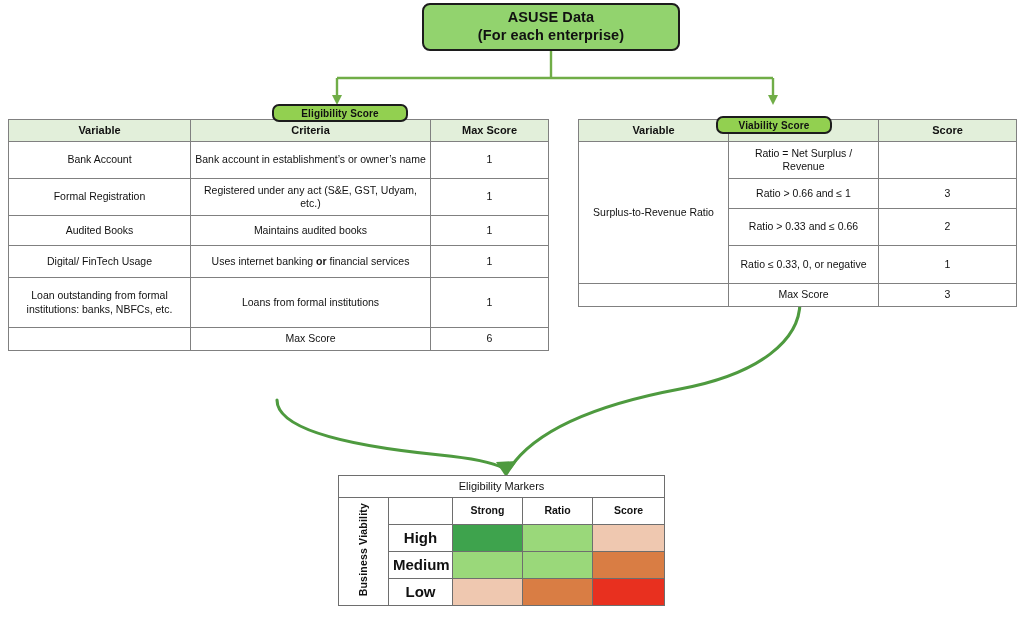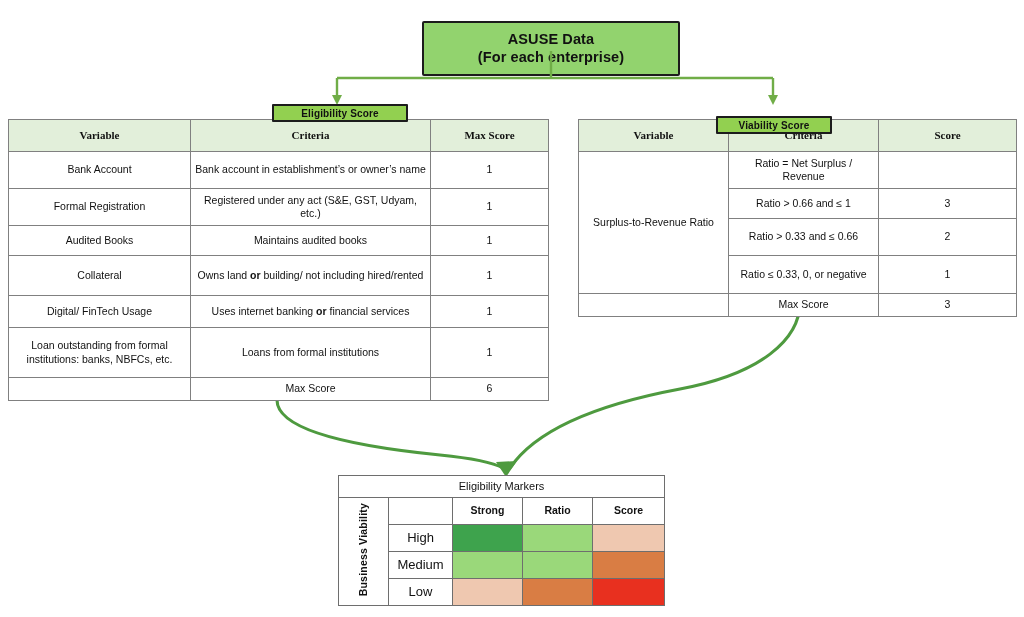--- a/index.html
+++ b/index.html
@@ -13,26 +13,26 @@
     position: relative;
     font-family: "Liberation Sans", sans-serif;
     color: #111111;
     overflow: hidden;
   }
 
   
   #root-box {
     position: absolute;
     left: 422px;
-    top: 21px;
+    top: 3px;
     width: 258px;
-    height: 55px;
+    height: 48px;
     background: #92d36e;
     border: 2.5px solid #1c1c1c;
-    border-radius: 2px;
+    border-radius: 8px;
     box-sizing: border-box;
     display: flex;
     flex-direction: column;
     align-items: center;
     justify-content: center;
     line-height: 1.22;
   }
   #root-box .rl {
     font-size: 14.5px;
     font-weight: bold;
@@ -47,21 +47,21 @@
     width: 1024px;
     height: 617px;
     pointer-events: none;
   }
 
   
   .tab-label {
     position: absolute;
     background: #92d050;
     border: 2px solid #1c1c1c;
-    border-radius: 1px;
+    border-radius: 7px;
     box-sizing: border-box;
     height: 18px;
     display: flex;
     align-items: center;
     justify-content: center;
     font-size: 10px;
     font-weight: bold;
     letter-spacing: .15px;
     z-index: 5;
   }
@@ -82,23 +82,22 @@
     font-size: 10.5px;
     font-weight: normal;
     text-align: center;
     vertical-align: middle;
     line-height: 1.24;
   }
   table.grid thead th {
     background: #e2efda;
     font-weight: bold;
     font-size: 11px;
-    height: 32px;
+    height: 22px;
     padding: 1px 4px;
-    font-family: Liberation Serif, serif;
   }
   td.var-cell { font-weight: bold; }
   td.total-cell { font-weight: bold; }
   td.blank-cell { }
   .bold-inline { font-weight: bold; }
 
   
   #eligibility-table { left: 8px; top: 119px; width: 540px; }
   #eligibility-table col.c1 { width: 182px; }
   #eligibility-table col.c2 { width: 240px; }
@@ -116,22 +115,22 @@
     top: 475px;
     width: 326px;
   }
   #matrix-table col.m1 { width: 50px; }
   #matrix-table col.m2 { width: 64px; }
   #matrix-table col.m3 { width: 70px; }
   #matrix-table col.m4 { width: 70px; }
   #matrix-table col.m5 { width: 72px; }
   #matrix-table td {
     height: 27px;
-    font-size: 13px;
-    font-weight: normal;
+    font-size: 15px;
+    font-weight: bold;
     border: 1px solid #6e6e6e;
   }
   #matrix-table td.mx-title {
     height: 22px;
     font-size: 11px;
     font-weight: normal;
   }
   #matrix-table td.mx-colhead {
     height: 22px;
     font-size: 10.5px;
@@ -207,25 +206,20 @@
     <tr style="height:37px">
       <td class="var-cell">Formal Registration</td>
       <td>Registered under any act (S&amp;E, GST, Udyam, etc.)</td>
       <td>1</td>
     </tr>
     <tr style="height:30px">
       <td class="var-cell">Audited Books</td>
       <td>Maintains audited books</td>
       <td>1</td>
     </tr>
-    <tr style="height:40px">
-      <td class="var-cell">Collateral</td>
-      <td><span>Owns land </span><span class="bold-inline">or</span><span> building/ not including hired/rented</span></td>
-      <td>1</td>
-    </tr>
     <tr style="height:32px">
       <td class="var-cell">Digital/ FinTech Usage</td>
       <td><span>Uses internet banking </span><span class="bold-inline">or</span><span> financial services</span></td>
       <td>1</td>
     </tr>
     <tr style="height:50px">
       <td class="var-cell">Loan outstanding from formal institutions: banks, NBFCs, etc.</td>
       <td>Loans from formal institutions</td>
       <td>1</td>
     </tr>

